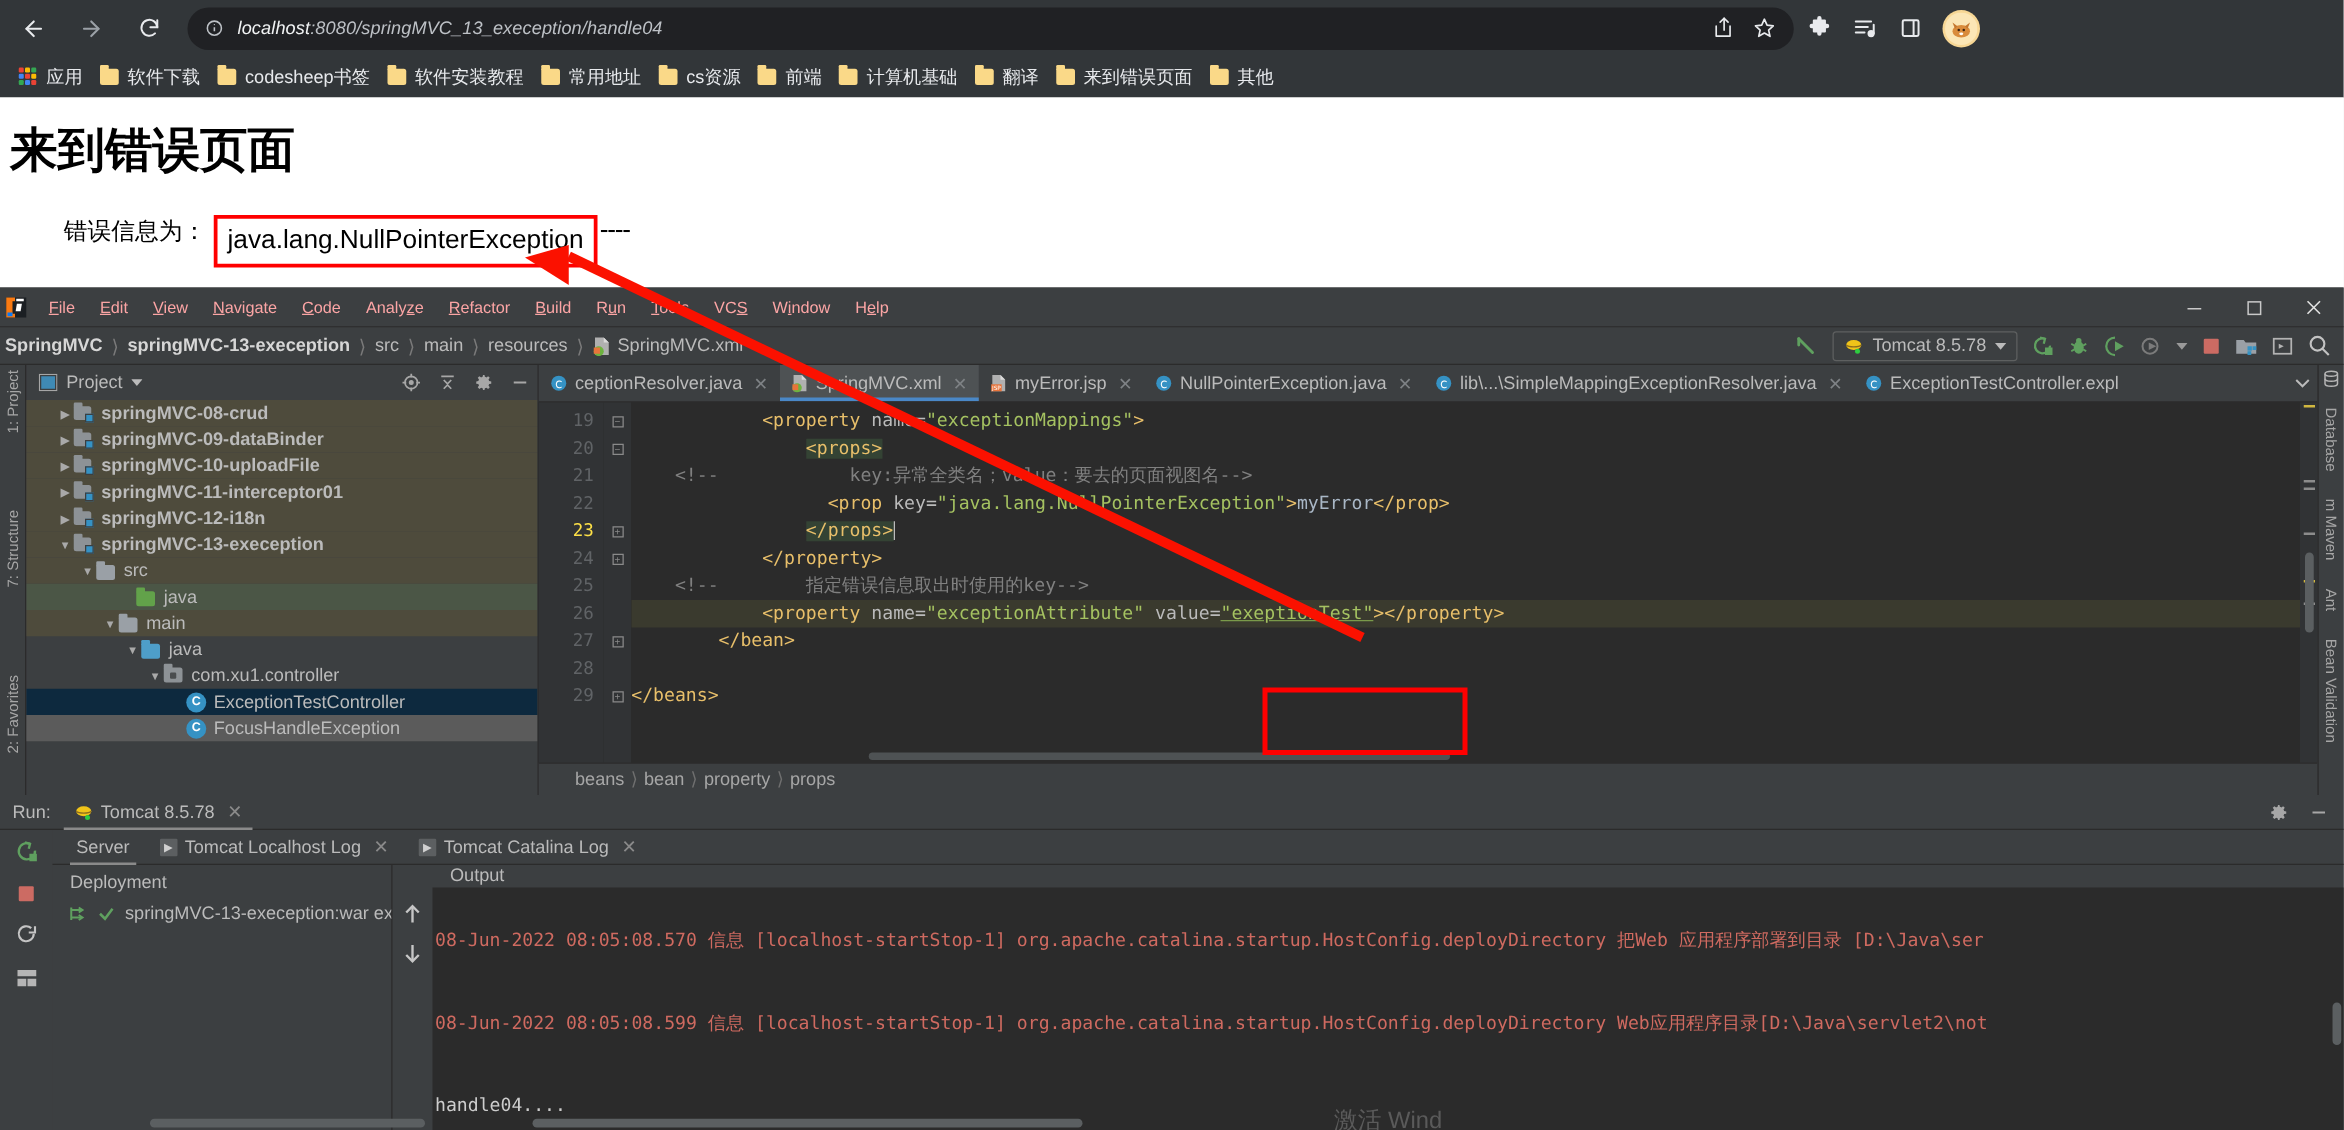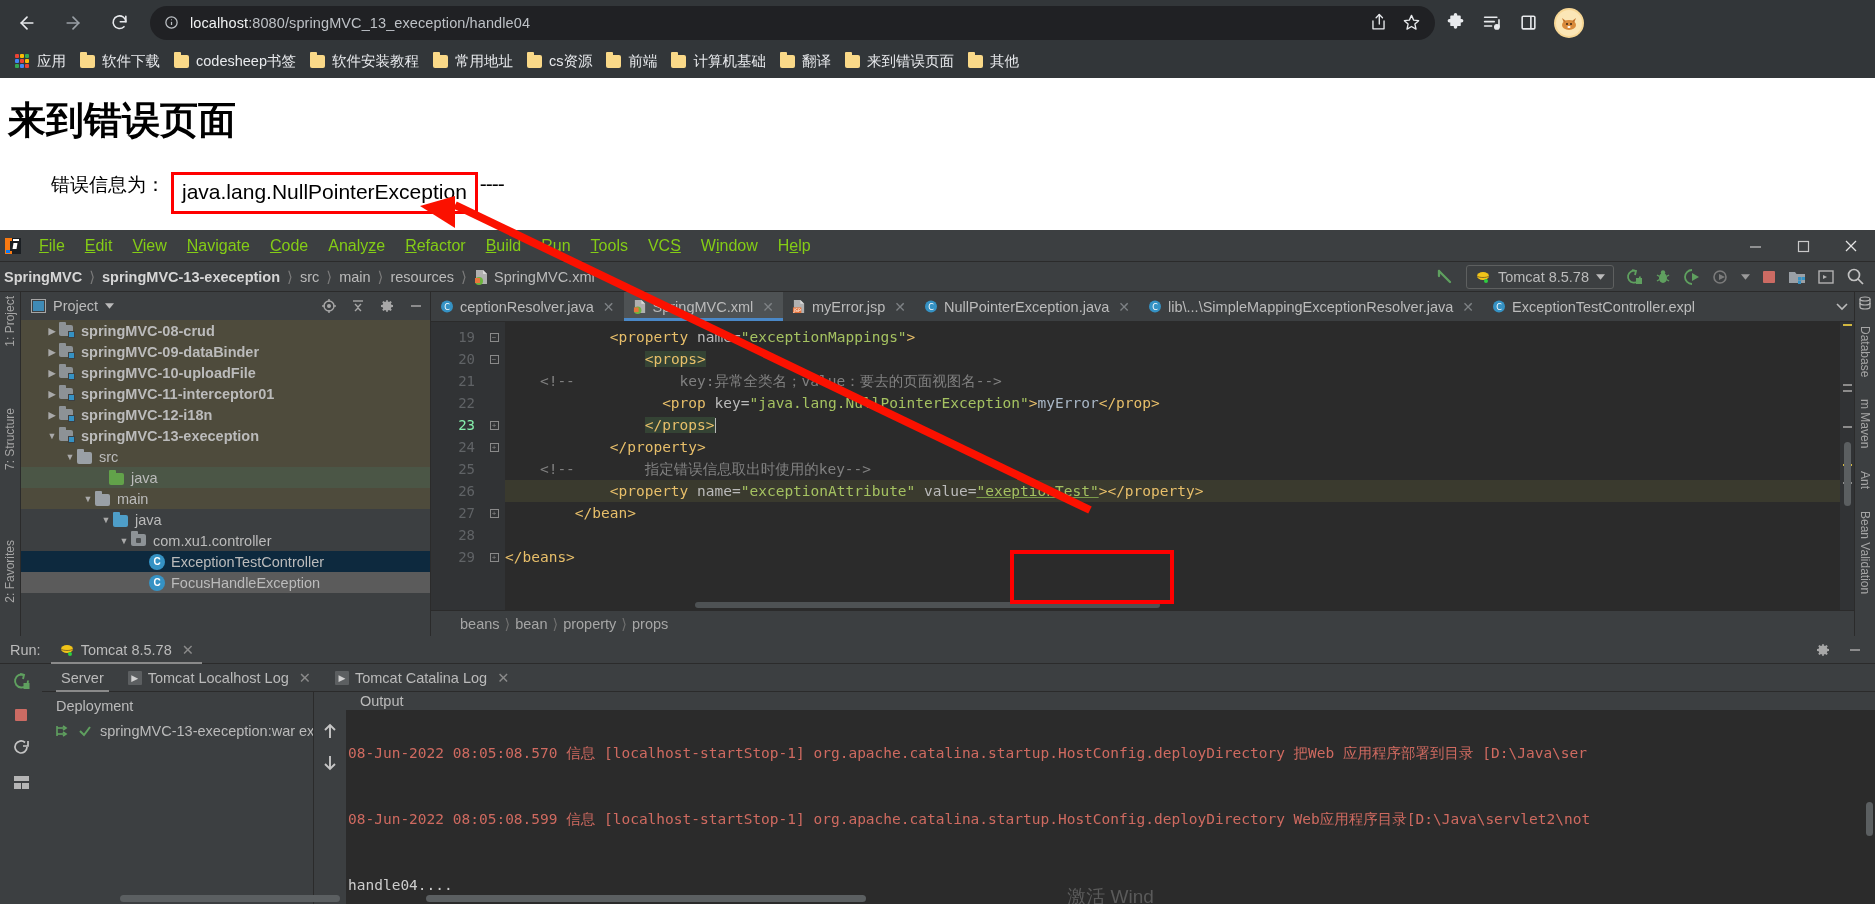--- a/index.html
+++ b/index.html
@@ -11,21 +11,21 @@
   }
   #root { position: relative; width: 1875px; height: 904px; }
 
   
   .browser-chrome {
     position: absolute; top: 0; left: 0; width: 1875px; height: 78px;
     background: #323639;
   }
   .nav-row {
     position: absolute; top: 0; left: 0; width: 1596px; height: 45px;
-    display: flex; align-items: center;
+    display: flex; align-items: center; font-style: italic;
   }
   .nav-btn {
     width: 38px; height: 38px; margin-left: 8px;
     display: flex; align-items: center; justify-content: center;
     color: #e8eaed; border-radius: 19px; flex: 0 0 auto;
   }
   .nav-btn svg { display: block; }
   .omnibox {
     flex: 1 1 auto; height: 34px; margin: 0 10px 0 12px;
     background: #202124; border-radius: 17px;
@@ -96,21 +96,21 @@
     background: #3c3f41; color: #bbbbbb;
     font-family: "Liberation Sans", sans-serif; font-size: 14.5px;
   }
 
   .ide-titlebar {
     position: relative; height: 32px; background: #3c3f41;
     display: flex; align-items: center; border-bottom: 1px solid #2b2b2b;
   }
   .ide-logo { width: 20px; height: 20px; margin: 0 6px 0 3px; flex:0 0 auto;}
   .menu { display: flex; align-items: center; gap: 0; }
-  .menu-item { padding: 3px 10px; color: #84cc16; white-space: nowrap; font-size: 16px;}
+  .menu-item { padding: 3px 10px; color: #fca5a5; white-space: nowrap; font-size: 13px;}
   .menu-item u { text-decoration: underline; }
   .ide-title {
     position: absolute; left: 0; right: 0; text-align: center;
     color: #9a9a9a; font-size: 14.5px; pointer-events: none;
   }
   .win-ctrls { position:absolute; right: 0; top:0; height:32px; display:flex; align-items:center; }
   .win-btn { width: 48px; height: 32px; display:flex; align-items:center; justify-content:center; color:#c9c9c9;}
 
   
   .ide-navbar {
@@ -206,21 +206,21 @@
   .tab-icon-jsp{width:14px;height:15px;position:relative;flex:0 0 auto;}
   .tabs-right { margin-left:auto; display:flex; align-items:center; padding: 0 6px; color:#a7a7a7;}
 
   .code-wrap { flex: 1 1 auto; display: flex; position: relative; min-height: 0; background:#2b2b2b;}
   .gutter {
     width: 52px; background: #313335; color: #606366;
     font-family: "DejaVu Sans Mono", monospace; font-size: 14px;
     text-align: right; padding-top: 4px; flex:0 0 auto;
   }
   .gutter div { height: 22px; line-height: 22px; padding-right: 8px;}
-  .gutter div.cur { color: #86efac; }
+  .gutter div.cur { color: #fde047; }
   .foldcol { width: 22px; background:#313335; padding-top:4px; flex:0 0 auto; position:relative;}
   .foldcol div { height:22px; display:flex; align-items:center; justify-content:center;}
   .fold-sq { width:9px; height:9px; border:1px solid #8a8a8a; color:#8a8a8a; font-size:8px; line-height:7px; text-align:center;}
   .code-area {
     flex: 1 1 auto; background: #2b2b2b; position: relative;
     font-family: "DejaVu Sans Mono", monospace; font-size: 14.5px;
     padding-top: 4px; overflow: hidden; min-width:0;
   }
   .cl { height: 22px; line-height: 22px; white-space: pre; color:#a9b7c6; }
   .tagc { color: #e8bf6a; }

